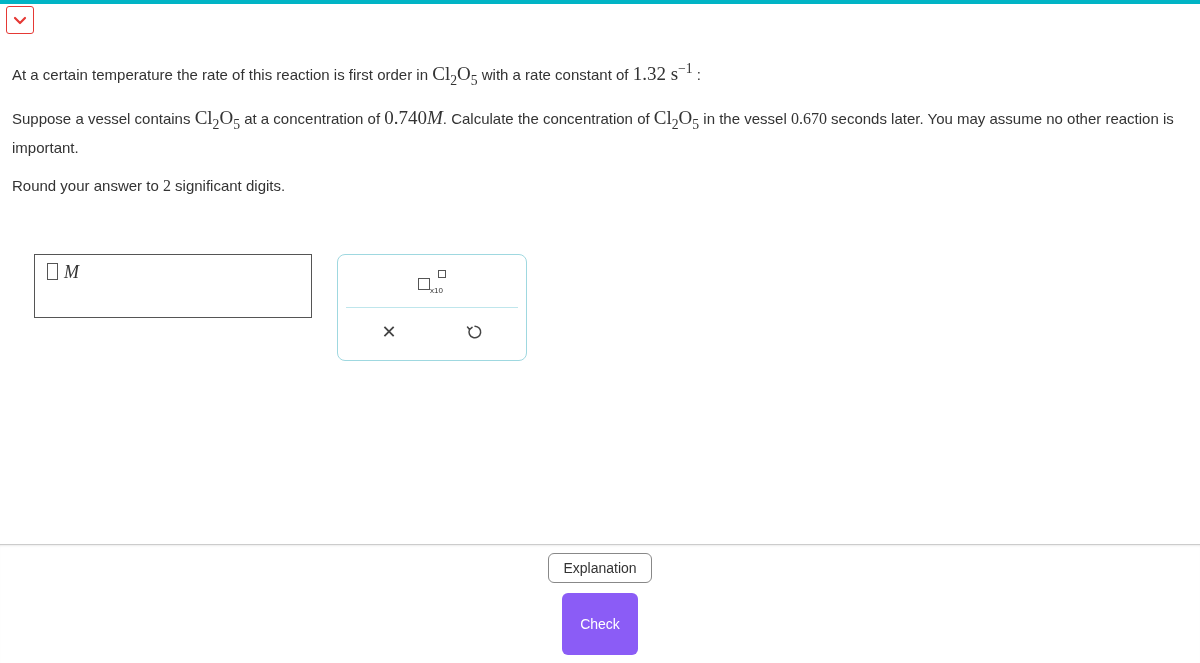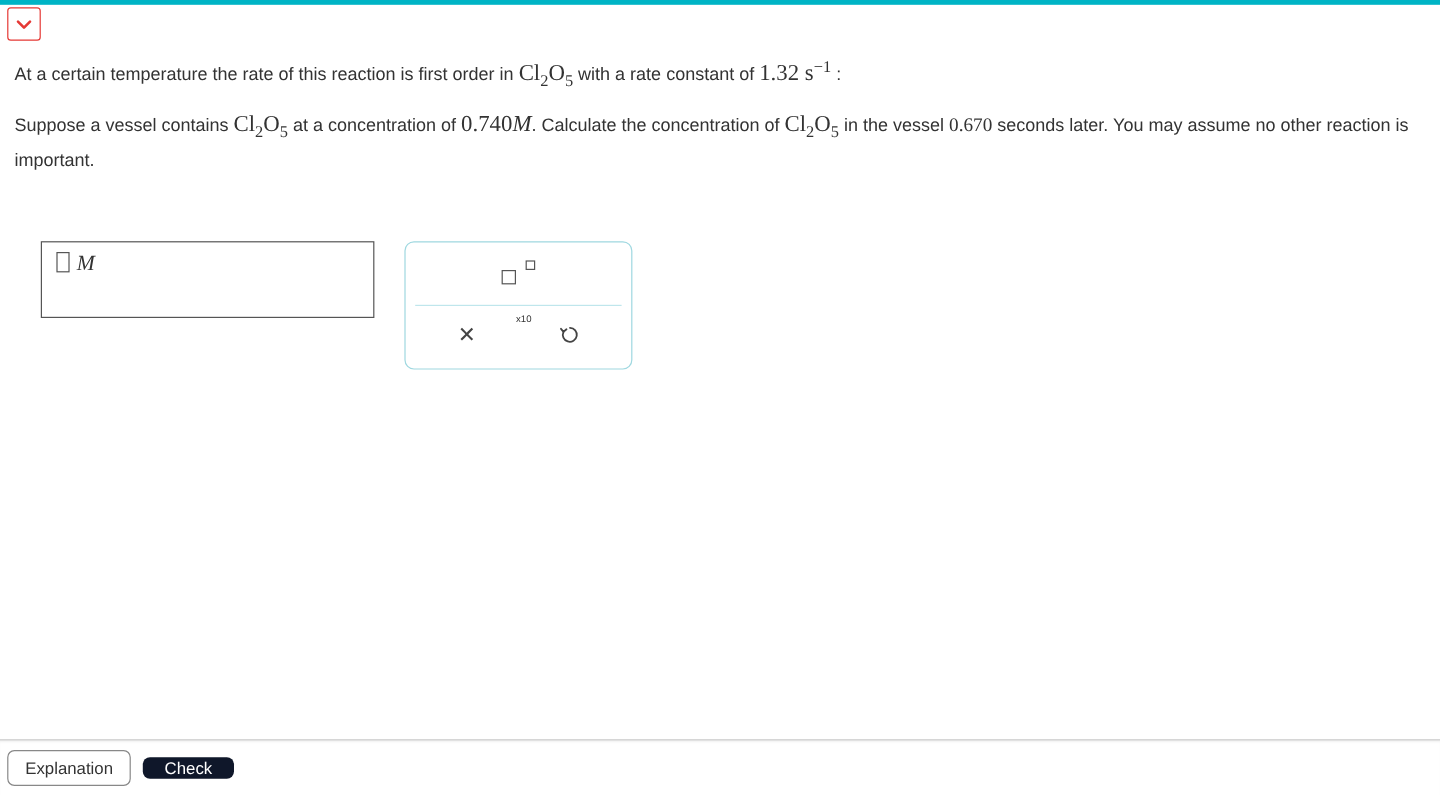--- a/index.html
+++ b/index.html
@@ -29,21 +29,21 @@
     display: flex;
     align-items: center;
     justify-content: center;
     cursor: pointer;
   }
   .collapse-btn svg { display: block; }
   .content {
     padding: 18px 12px 0 12px;
     line-height: 1.7;
   }
-  .para { margin-bottom: 10px; }
+  .para { margin-bottom: 10px; margin-top: 12px; }
   .indent { padding-left: 30px; margin: 12px 0 18px 0; font-size: 18px; }
   .chem { font-family: "Times New Roman", Times, serif; font-size: 19px; }
   .chem sub { font-size: 0.72em; vertical-align: sub; line-height: 0; }
   .chem sup { font-size: 0.72em; vertical-align: super; line-height: 0; }
   .num { font-family: "Times New Roman", Times, serif; font-size: 16px; }
   .answer-area {
     margin-top: 55px;
     padding-left: 22px;
     display: flex;
     align-items: flex-start;
@@ -110,21 +110,20 @@
     width: 12px;
     height: 12px;
     border: 1px solid #555;
   }
   .sci-x10 {
     position: absolute;
     left: 12px;
     top: 14px;
     font-size: 8px;
     font-family: Arial, sans-serif;
-    margin-top: 28px;
   }
   .sci-sup {
     position: absolute;
     left: 20px;
     top: 0px;
     width: 8px;
     height: 8px;
     border: 1px solid #555;
   }
   .x-icon { font-size: 18px; color: #444; }
@@ -132,36 +131,37 @@
     position: absolute;
     bottom: 0;
     left: 0;
     right: 0;
     border-top: 1px solid #ccc;
     box-shadow: inset 0 2px 2px -1px rgba(0,0,0,0.08);
     padding: 8px 6px;
     display: flex;
     gap: 10px;
     align-items: center;
+    flex-direction: column;
   }
   .btn-outline {
     border: 1px solid #888;
     color: #333;
     background: #fff;
     border-radius: 6px;
     padding: 6px 14px;
     font-size: 14px;
     cursor: pointer;
   }
   .btn-primary {
     border: none;
-    background: #0f172a;
+    background: #8b5cf6;
     color: #fff;
     border-radius: 6px;
-    padding: 1px 18px;
+    padding: 23px 18px;
     font-size: 14px;
     cursor: pointer;
   }
 </style>
 </head>
 <body>
 
 <div class="top-bar"></div>
 
 <div class="collapse-btn">
@@ -174,20 +174,23 @@
 
   <p class="para">
     <span>At a certain temperature the rate of this reaction is first order in </span><span class="chem">Cl<sub>2</sub>O<sub>5</sub></span><span> with a rate constant of </span><span class="chem">1.32 s<sup>−1</sup></span><span> :</span>
   </p>
 
 
   <p class="para">
     <span>Suppose a vessel contains </span><span class="chem">Cl<sub>2</sub>O<sub>5</sub></span><span> at a concentration of </span><span class="chem">0.740<i>M</i></span><span>. Calculate the concentration of </span><span class="chem">Cl<sub>2</sub>O<sub>5</sub></span><span> in the vessel </span><span class="num">0.670</span><span> seconds later. You may assume no other reaction is important.</span>
   </p>
 
+  <p class="para">
+    <span>Round your answer to </span><span class="num">2</span><span> significant digits.</span>
+  </p>
 
   <div class="answer-area">
     <div class="answer-box">
       <span class="slot"></span>
       <span class="unit-m">M</span>
     </div>
 
     <div class="tool-panel">
       <div class="tool-row">
         <div class="tool-btn">

